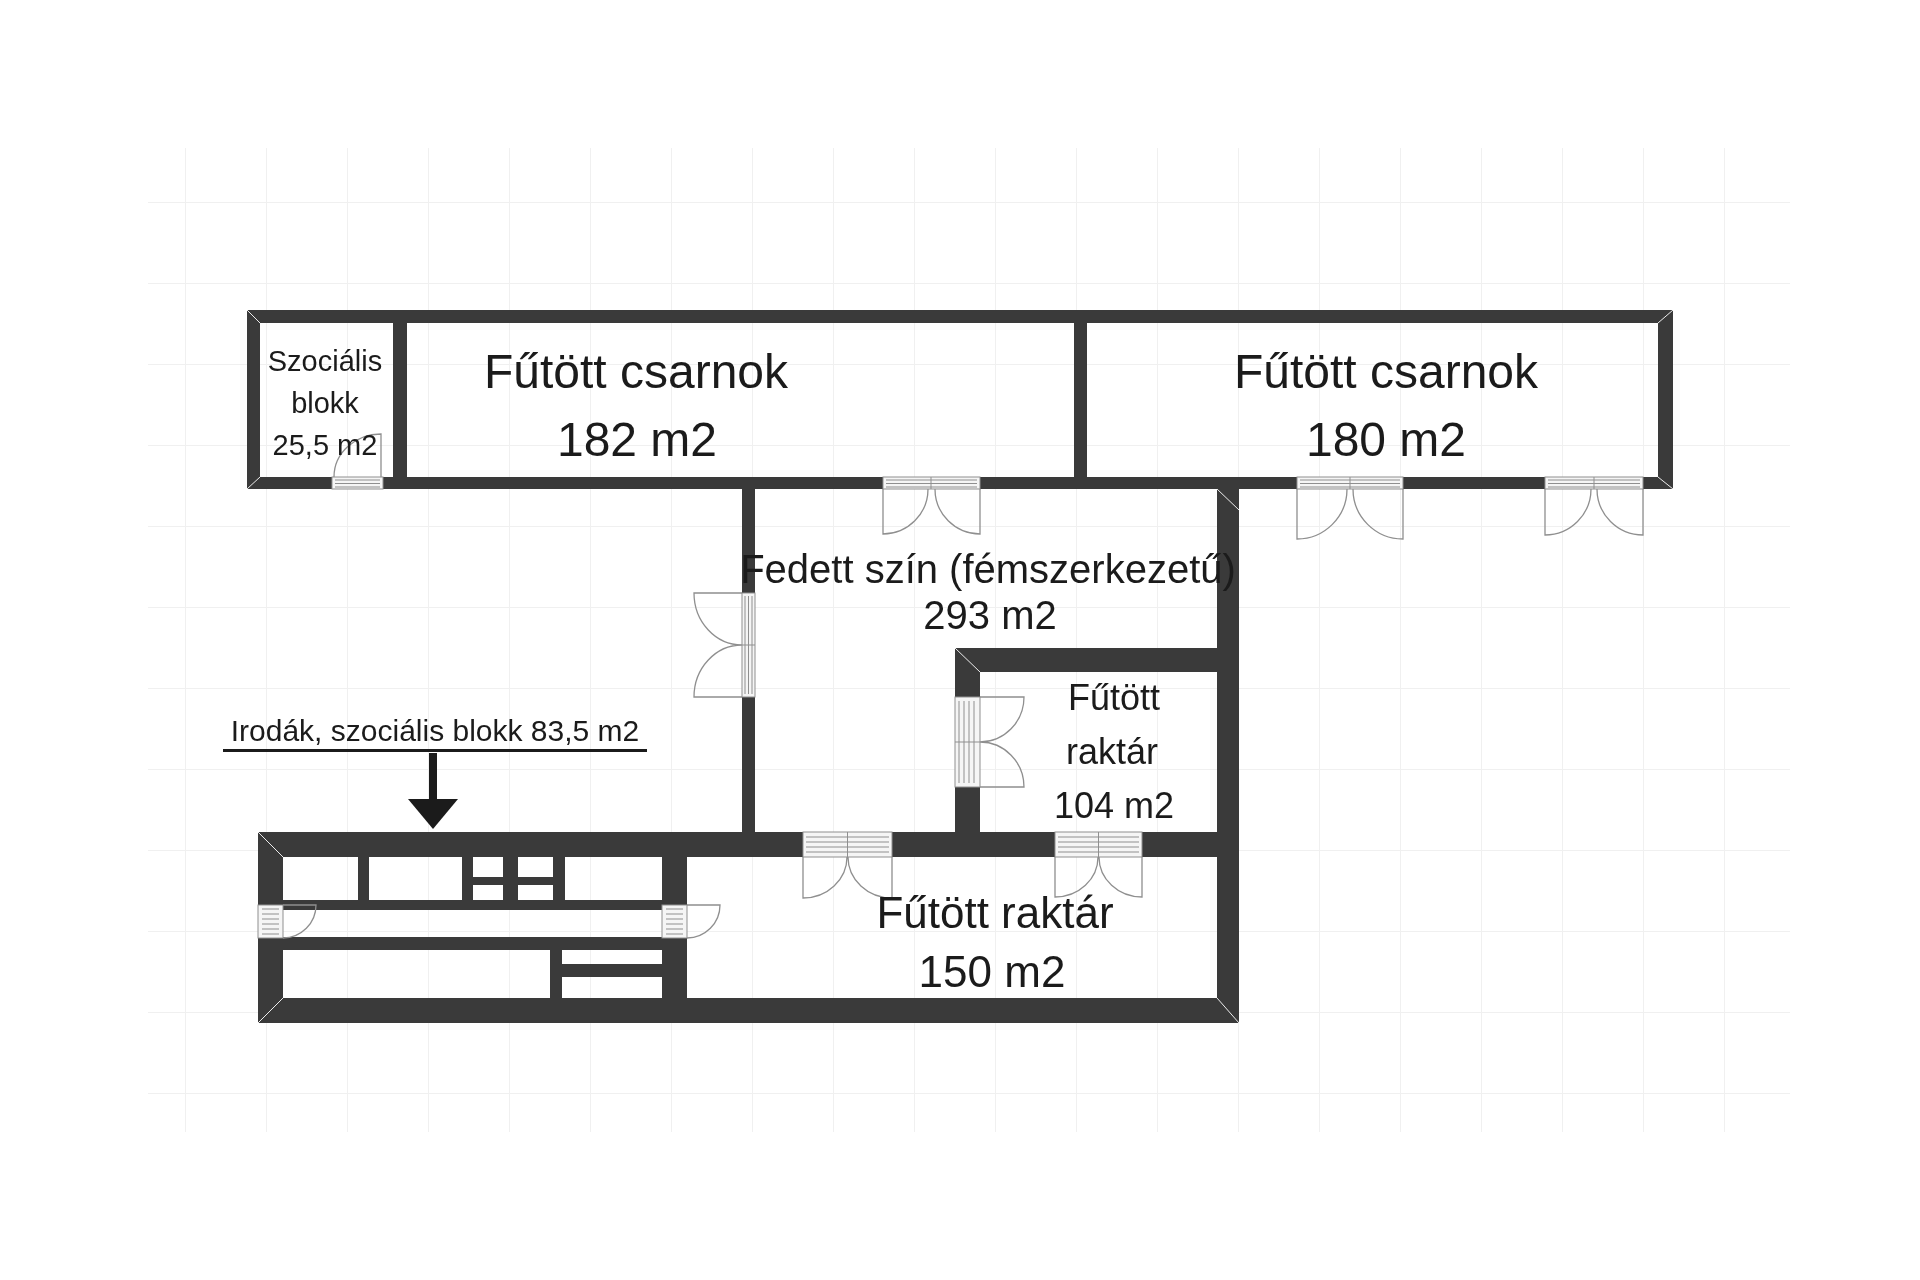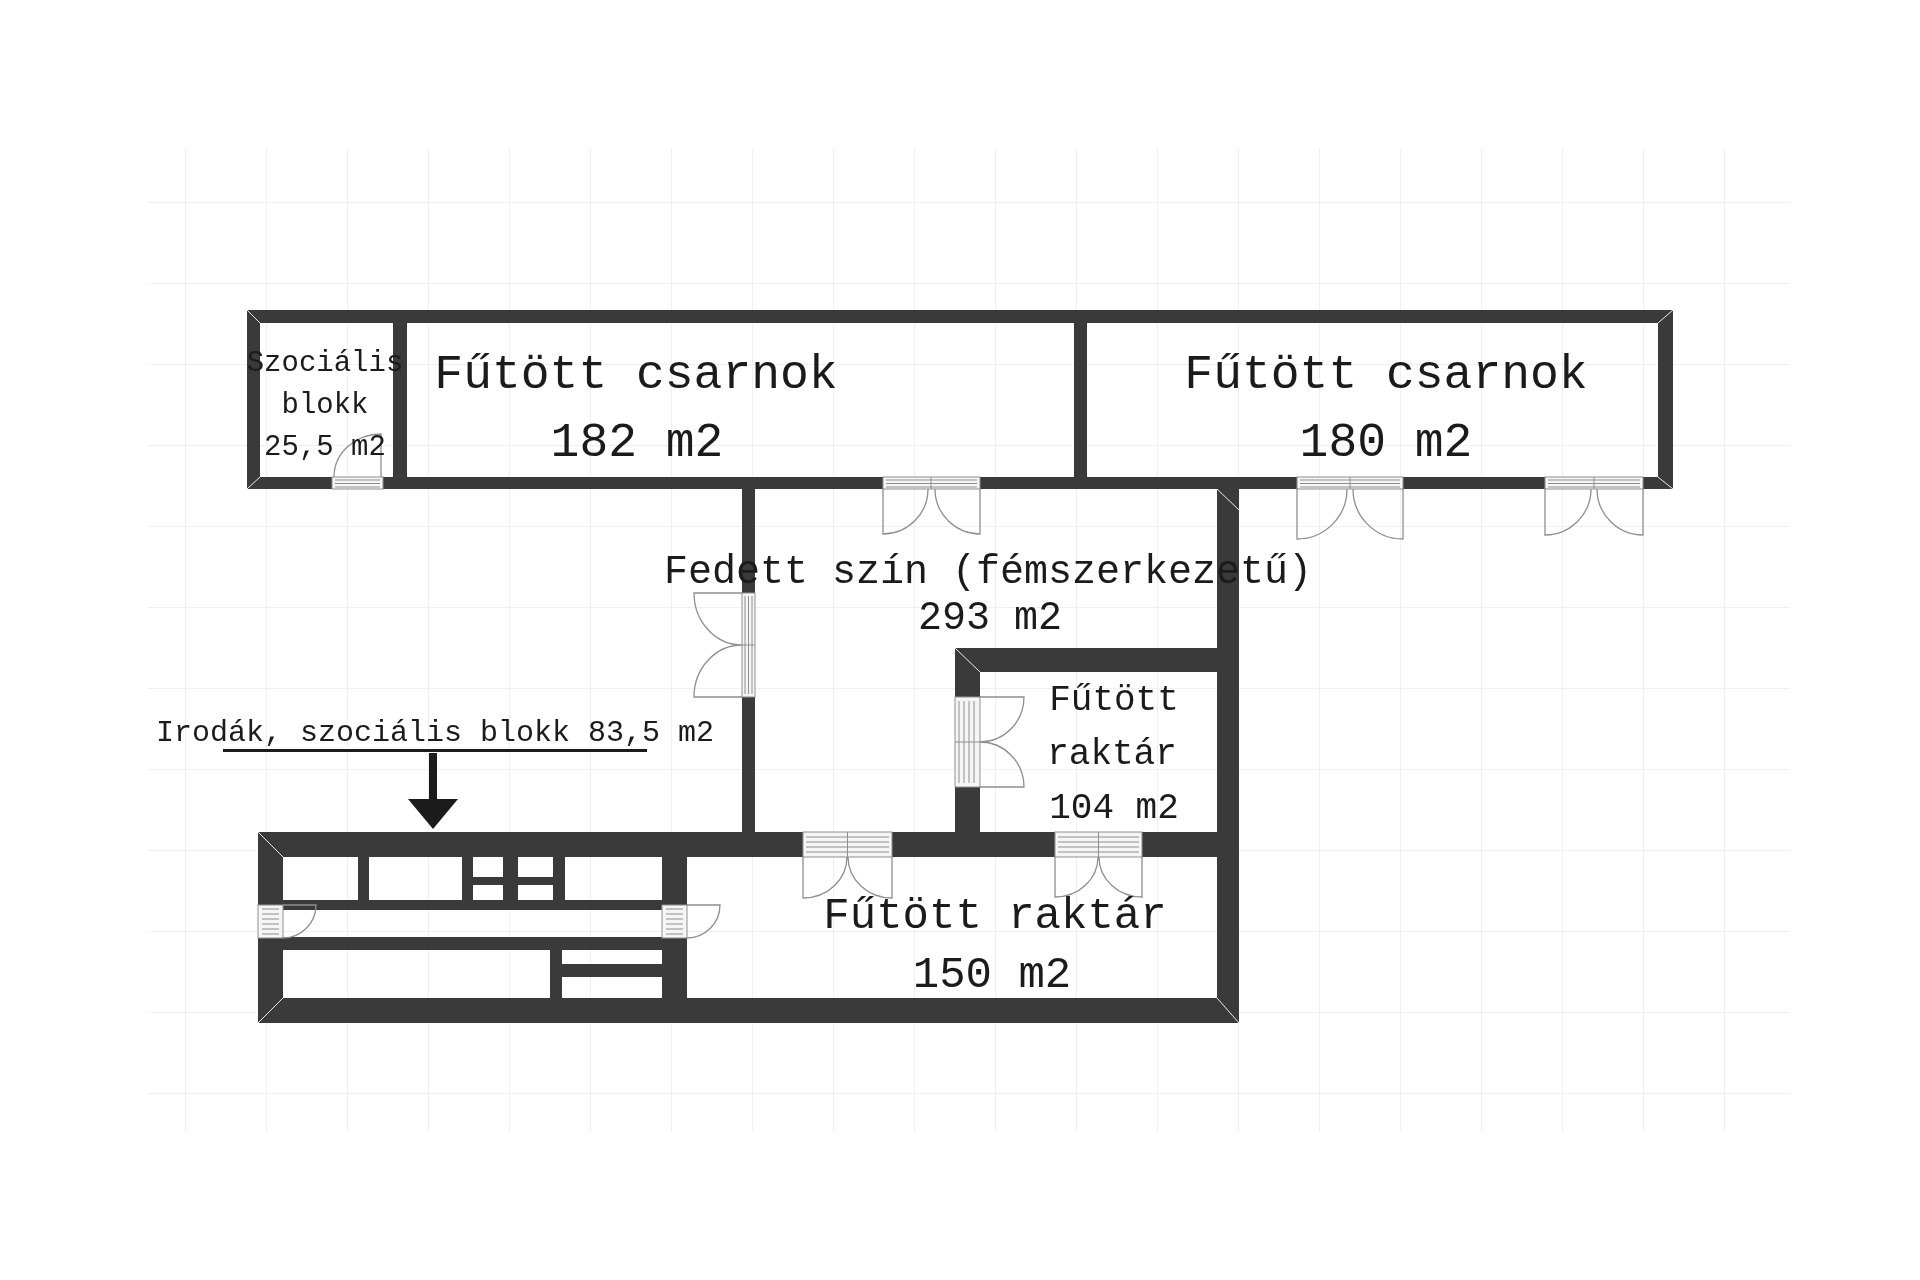--- a/index.html
+++ b/index.html
@@ -4,21 +4,21 @@
 <style>
   :root{
     --wall:#3a3a3a;
     --ink:#1b1b1b;
     --grid:#f0f0f0;
     --door-fill:#f5f5f5;
     --door-stroke:#8f8f8f;
   }
   html,body{margin:0;padding:0;background:#ffffff;}
   .stage{position:relative;width:1920px;height:1280px;background:#ffffff;overflow:hidden;
-         font-family:Liberation Mono, monospace;}
+         font-family:Liberation Sans, sans-serif;}
   svg{display:block;}
   .wall{fill:var(--wall);stroke:none;}
   .seam{stroke:rgba(255,255,255,.9);stroke-width:1;fill:none;}
   .sill{fill:var(--door-fill);stroke:var(--door-stroke);stroke-width:1;}
   .sill-hatch{stroke:var(--door-stroke);stroke-width:1;fill:none;}
   .door-arc{stroke:var(--door-stroke);stroke-width:1.3;fill:none;}
   .lbl{fill:var(--ink);text-anchor:middle;}
   .fs-room-big{font-size:48px;}
   .fs-fedett{font-size:40px;}
   .fs-104{font-size:36px;}

